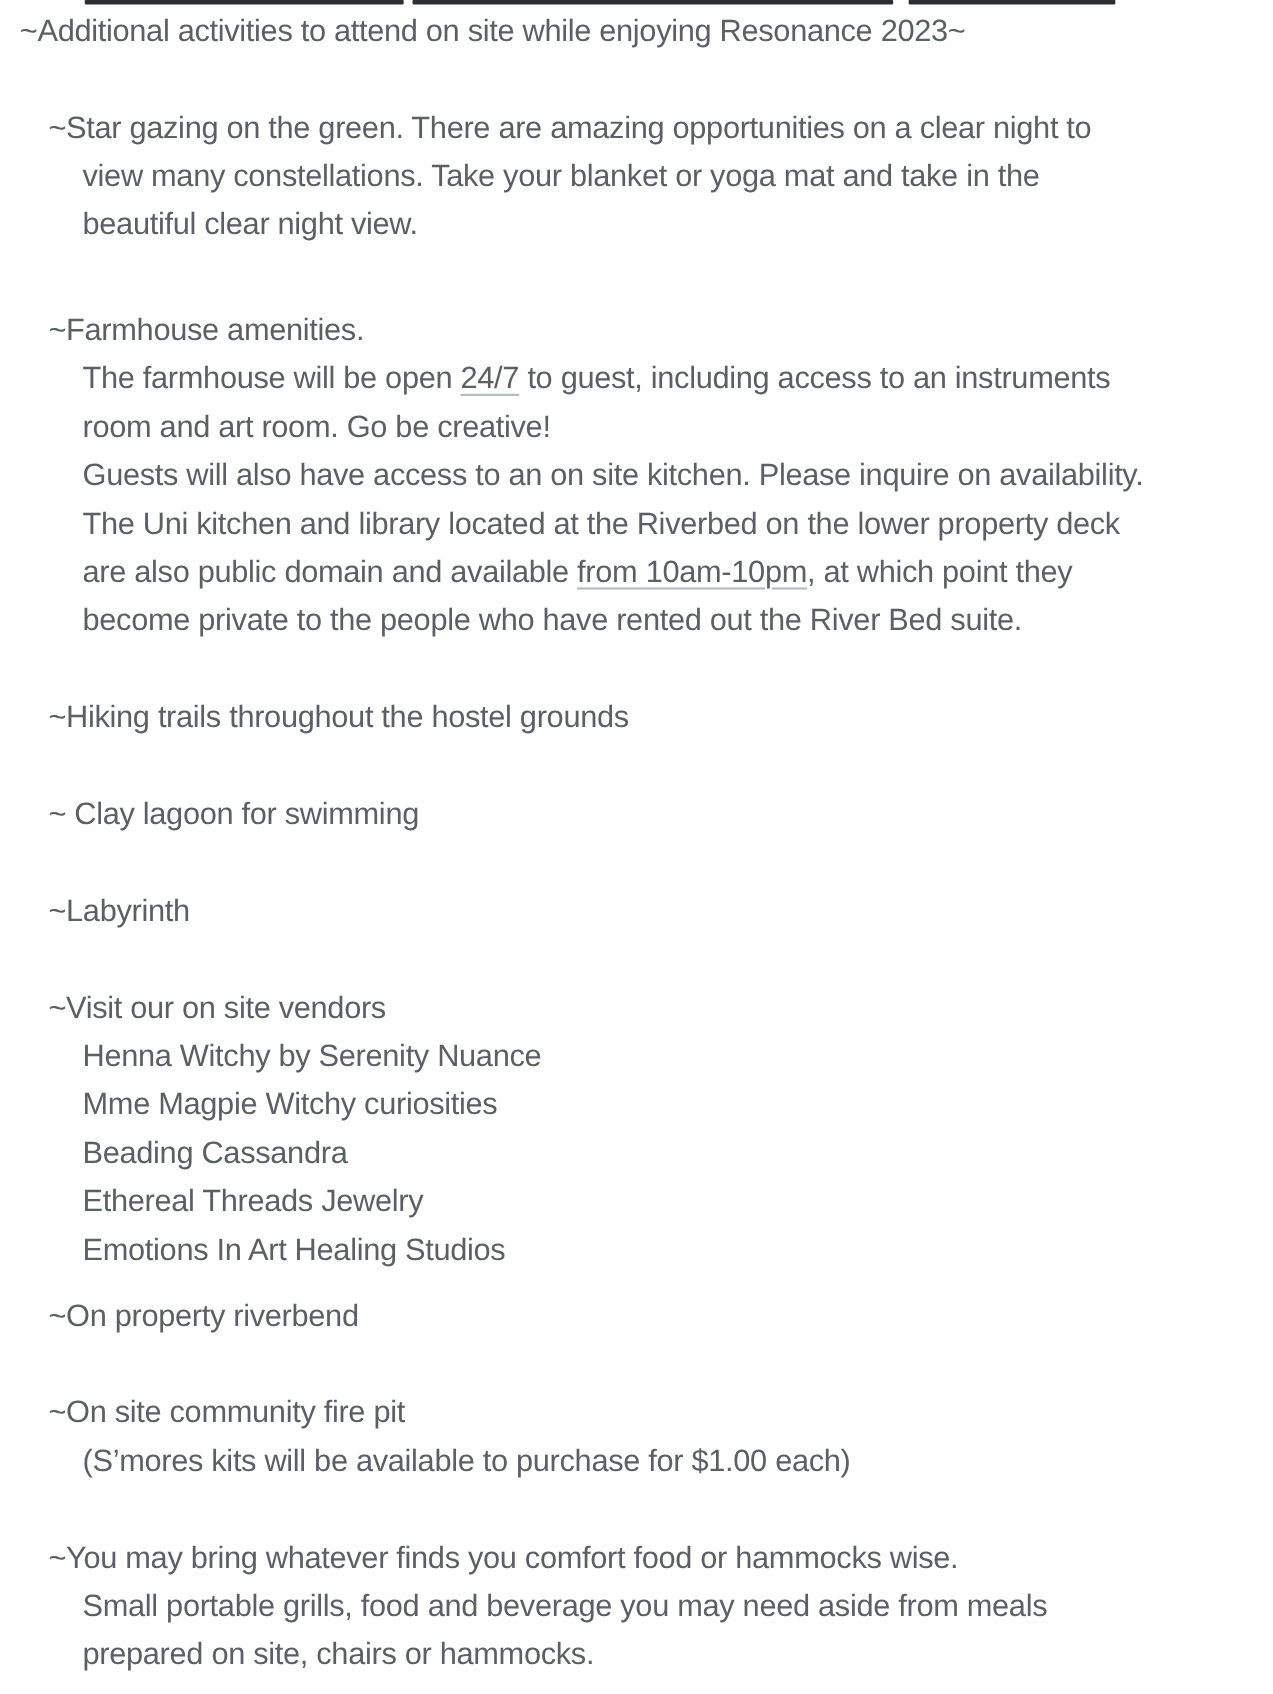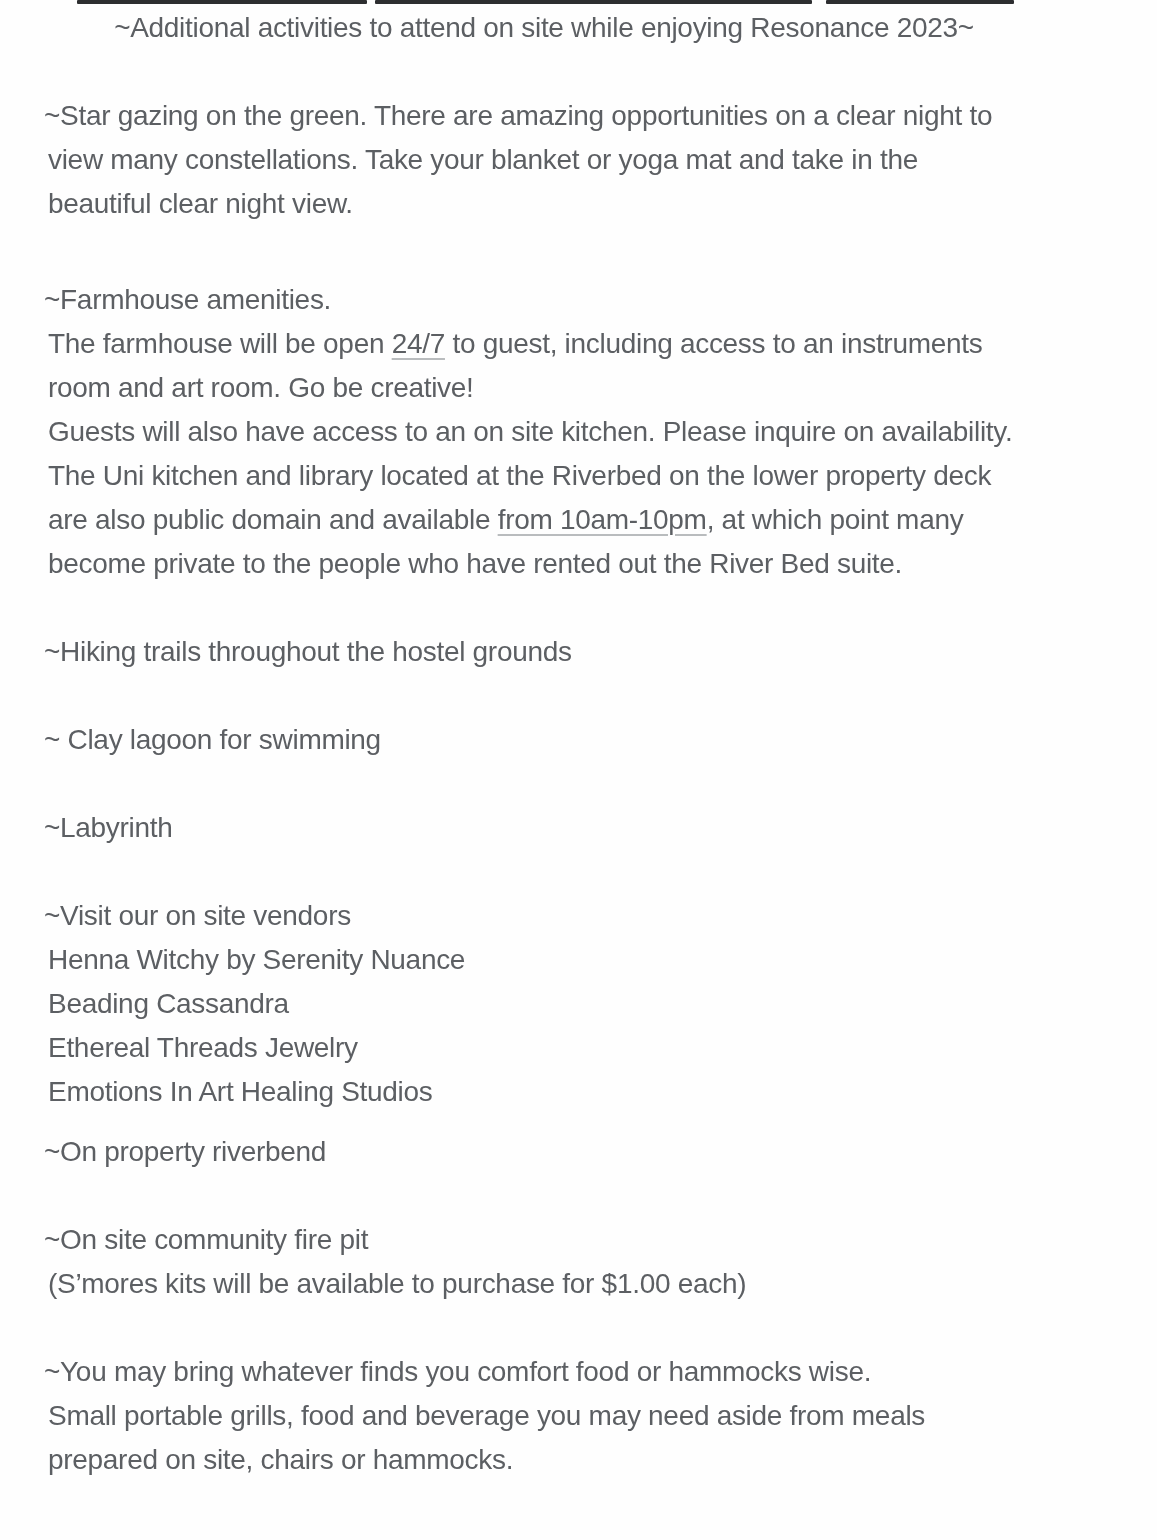--- a/index.html
+++ b/index.html
@@ -14,22 +14,22 @@
     background:var(--bg);
     font-family:"Liberation Sans","DejaVu Sans",sans-serif;
     color:var(--text);
     font-size:28px;
     line-height:44px;
     letter-spacing:-0.3px;
   }
   #page{position:relative;width:1157px;height:1540px;padding-top:6px;}
   
   .crop-bar{position:absolute;top:0;height:4px;background:var(--bar);border-radius:1px;}
-  .title-wrap{width:1088px;text-align:center;margin-bottom:44px;}
-  .line{white-space:nowrap;padding-left:48px;height:44px;}
+  .title-wrap{width:1088px;text-align:left;margin-bottom:44px;padding-left:18px;}
+  .line{white-space:nowrap;padding-left:75px;height:44px;}
   .line.first{padding-left:44px;}
   .para{margin-bottom:44px;}
   .para.after-gap-lg{margin-bottom:52px;}   
   .para.after-gap-sm{margin-bottom:16px;}   
   .para:last-child{margin-bottom:0;}
   .u{
     text-decoration:underline;
     text-decoration-color:var(--ul);
     text-decoration-thickness:2px;
     text-underline-offset:5px;
@@ -52,35 +52,36 @@
         <div class="line first"><span>~Star gazing on the green. There are amazing opportunities on a clear night to</span></div>
         <div class="line"><span>view many constellations. Take your blanket or yoga mat and take in the</span></div>
         <div class="line"><span>beautiful clear night view.</span></div>
       </div>
       <div class="para">
         <div class="line first"><span>~Farmhouse amenities.</span></div>
         <div class="line"><span>The farmhouse will be open </span><span class="u">24/7</span><span> to guest, including access to an instruments</span></div>
         <div class="line"><span>room and art room. Go be creative!</span></div>
         <div class="line"><span>Guests will also have access to an on site kitchen. Please inquire on availability.</span></div>
         <div class="line"><span>The Uni kitchen and library located at the Riverbed on the lower property deck</span></div>
-        <div class="line"><span>are also public domain and available </span><span class="u">from 10am-10pm</span><span>, at which point many</span></div>
+        <div class="line"><span>are also public domain and available </span><span class="u">from 10am-10pm</span><span>, at which point they</span></div>
         <div class="line"><span>become private to the people who have rented out the River Bed suite.</span></div>
       </div>
       <div class="para">
         <div class="line first"><span>~Hiking trails throughout the hostel grounds</span></div>
       </div>
       <div class="para">
         <div class="line first"><span>~ Clay lagoon for swimming</span></div>
       </div>
       <div class="para">
         <div class="line first"><span>~Labyrinth</span></div>
       </div>
       <div class="para after-gap-sm">
         <div class="line first"><span>~Visit our on site vendors</span></div>
         <div class="line"><span>Henna Witchy by Serenity Nuance</span></div>
+        <div class="line"><span>Mme Magpie Witchy curiosities</span></div>
         <div class="line"><span>Beading Cassandra</span></div>
         <div class="line"><span>Ethereal Threads Jewelry</span></div>
         <div class="line"><span>Emotions In Art Healing Studios</span></div>
       </div>
       <div class="para">
         <div class="line first"><span>~On property riverbend</span></div>
       </div>
       <div class="para">
         <div class="line first"><span>~On site community fire pit</span></div>
         <div class="line"><span>(S’mores kits will be available to purchase for $1.00 each)</span></div>

